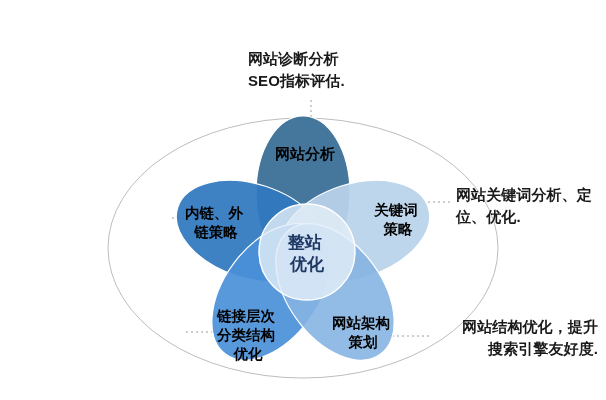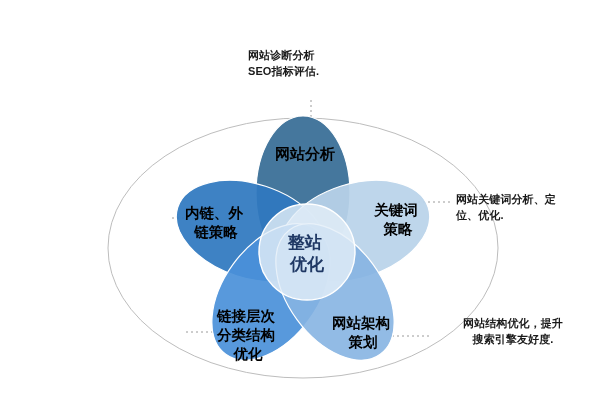--- a/index.html
+++ b/index.html
@@ -33,33 +33,33 @@
     dominant-baseline: middle;
   }
   .center-label {
     font-weight: bold;
     fill: #1f3864;
     font-family: "Liberation Sans", "DejaVu Sans", sans-serif;
     text-anchor: middle;
   }
   .annot {
     position: absolute;
-    font-size: 11px;
+    font-size: 15px;
     line-height: 1.45;
     color: #1a1a1a;
     font-weight: bold;
     font-family: "Liberation Sans", "DejaVu Sans", sans-serif;
     white-space: pre-line;
     letter-spacing: 0.1px;
   }
   .annot-top      { left: 248px; top: 48px;  width: 190px; text-align: left; font-weight: bold; }
   .annot-left     { left: 28px;  top: 186px; width: 150px; text-align: left; }
-  .annot-right    { left: 456px; top: 192px; width: 148px; text-align: left; }
+  .annot-right    { left: 456px; top: 184px; width: 148px; text-align: left; }
   .annot-btmleft  { left: 60px;  top: 312px; width: 152px; text-align: left; }
-  .annot-btmright { left: 428px; top: 316px; width: 170px; text-align: center; }
+  .annot-btmright { left: 428px; top: 316px; width: 170px; text-align: right; }
 </style>
 </head>
 <body>
 
 <div id="diagram-root">
 
   <svg class="stage" viewBox="0 0 606 400">
     <defs>
       <clipPath id="clip-all">
           <rect x="0" y="0" width="606" height="400"></rect>

